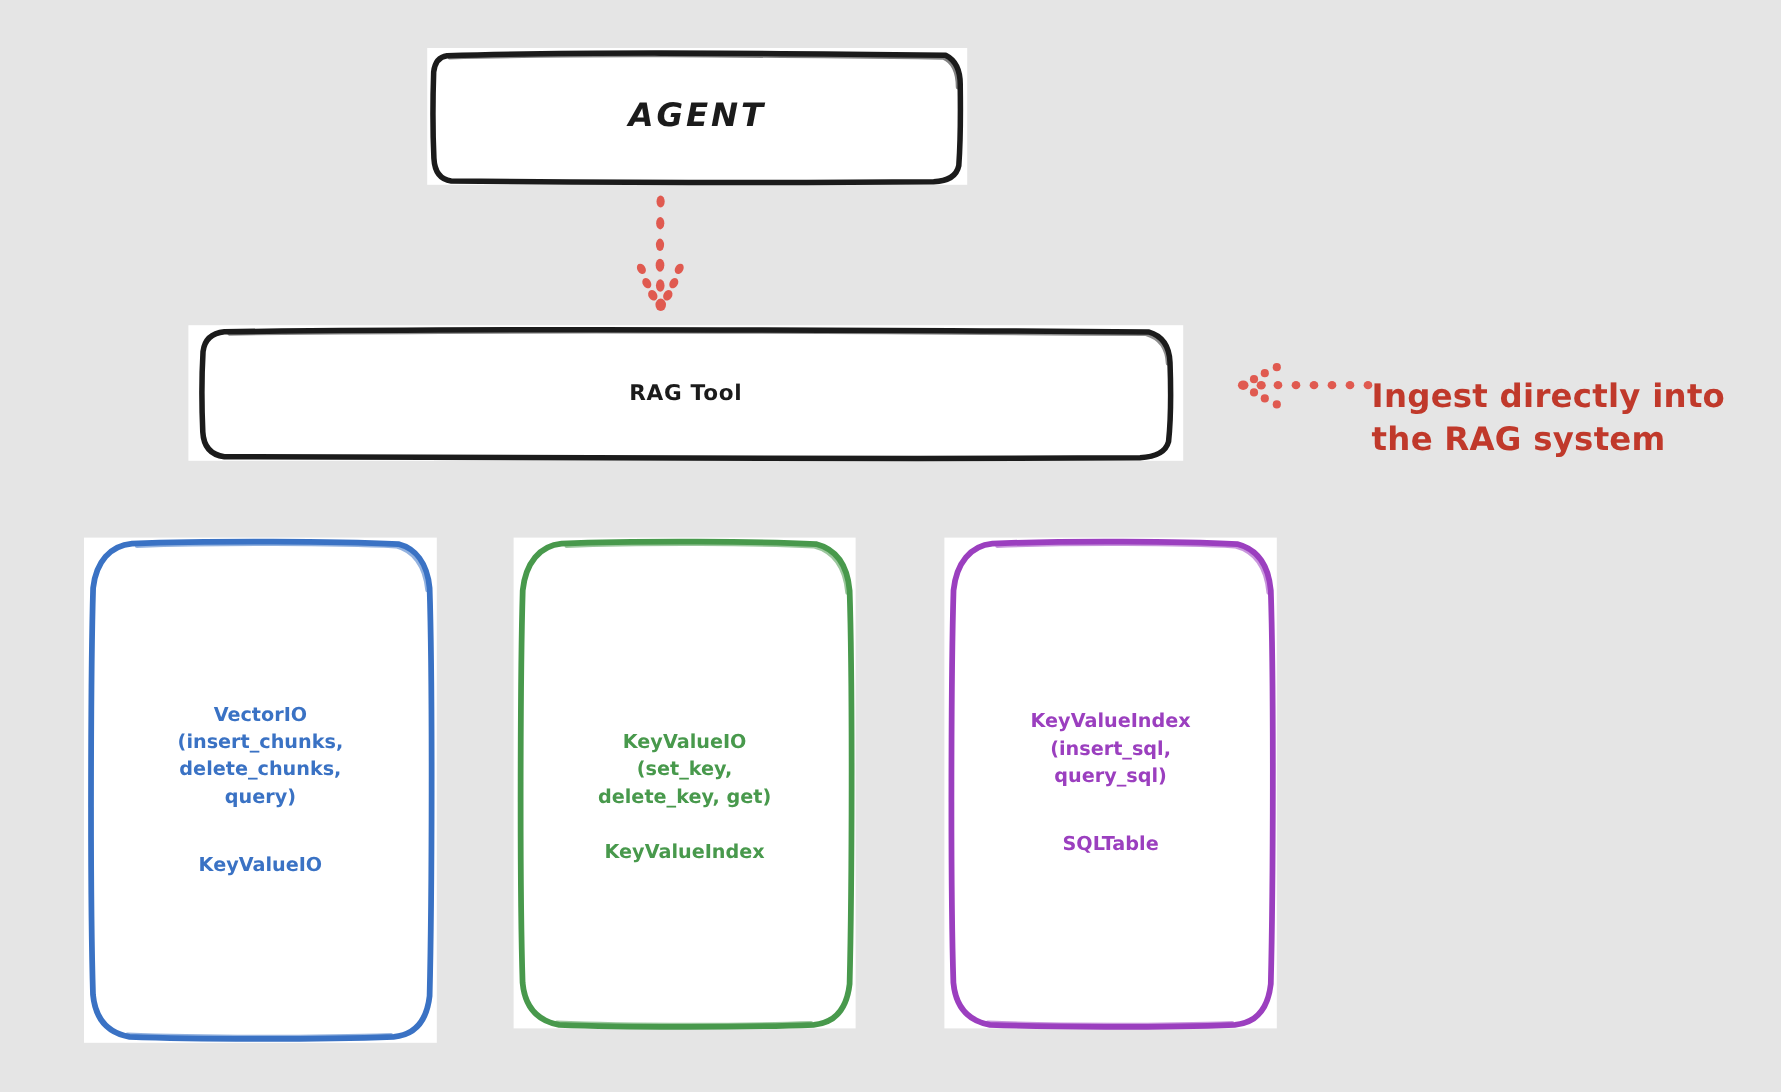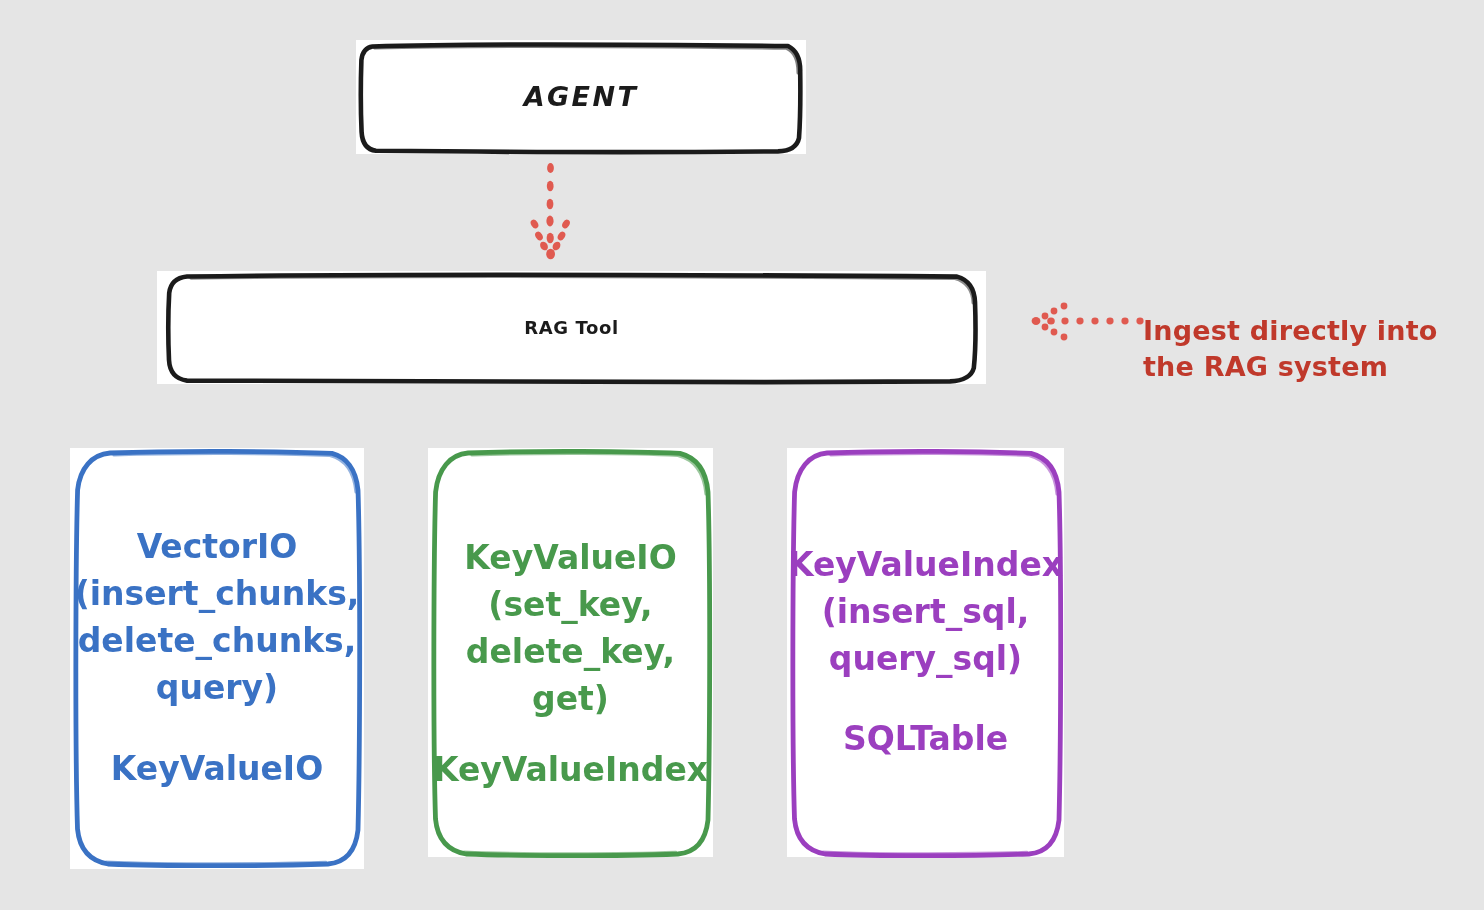--- a/index.html
+++ b/index.html
@@ -86,21 +86,21 @@
   #keyvalueio-node {
     left: 428px; top: 448px;
     width: 285px; height: 409px;
   }
   #relationalio-node {
     left: 787px; top: 448px;
     width: 277px; height: 409px;
   }
 
   .store-node .node-label {
-    font-size: 33px;
+    font-size: 16px;
     font-weight: 600;
     line-height: 1.42;
   }
   #vectorio-node .node-label  { color: #3a72c4; }
   #keyvalueio-node .node-label{ color: #48994c; margin-top: 24px; }
   #relationalio-node .node-label { color: #9b3fbf; }
 
   .store-inner {
     position: relative;
     z-index: 2;

